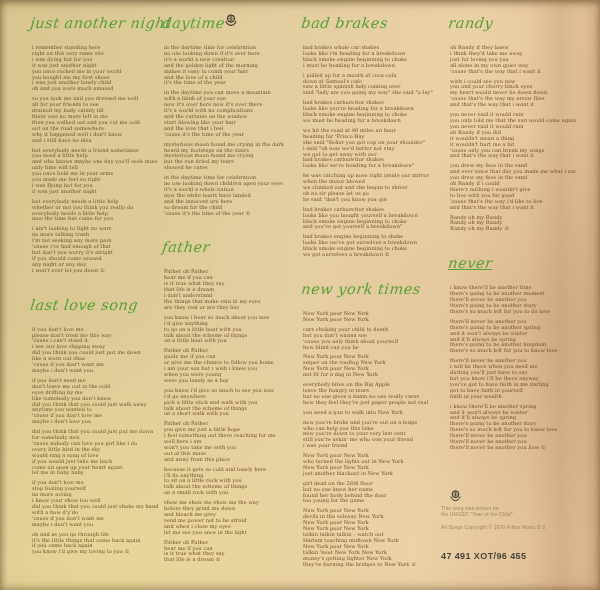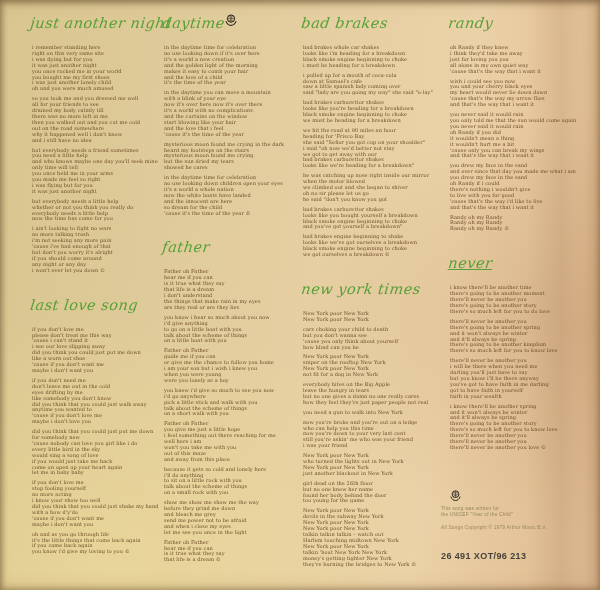--- a/index.html
+++ b/index.html
@@ -479,14 +479,14 @@
       <path d="M10 2.8 V13.2 M4.8 8 H15.2 M6.3 4.5 C8.6 6.4 11.4 6.4 13.7 4.5 M6.3 11.5 C8.6 9.6 11.4 9.6 13.7 11.5" fill="none" stroke="#23231f" stroke-width="0.8"></path>
       <path d="M3 12.3 C4.5 16 7 17.7 10 17.7 C13 17.7 15.5 16 17 12.3" fill="none" stroke="#23231f" stroke-width="1.5" stroke-linecap="round"></path>
     </svg>
     <div id="note">
       <span class="note-line">This song was written for</span>
       <span class="note-line">the UNICEF "Year of the Child"</span>
     </div>
     <div id="copyright" class="note-line">All Songs Copyright © 1979 Arthur Music B.V.</div>
   </div>
 
-  <div id="catalog">26 491 XOT/96 213</div>
+  <div id="catalog">47 491 XOT/96 455</div>
 </div>
 
 </body></html>

